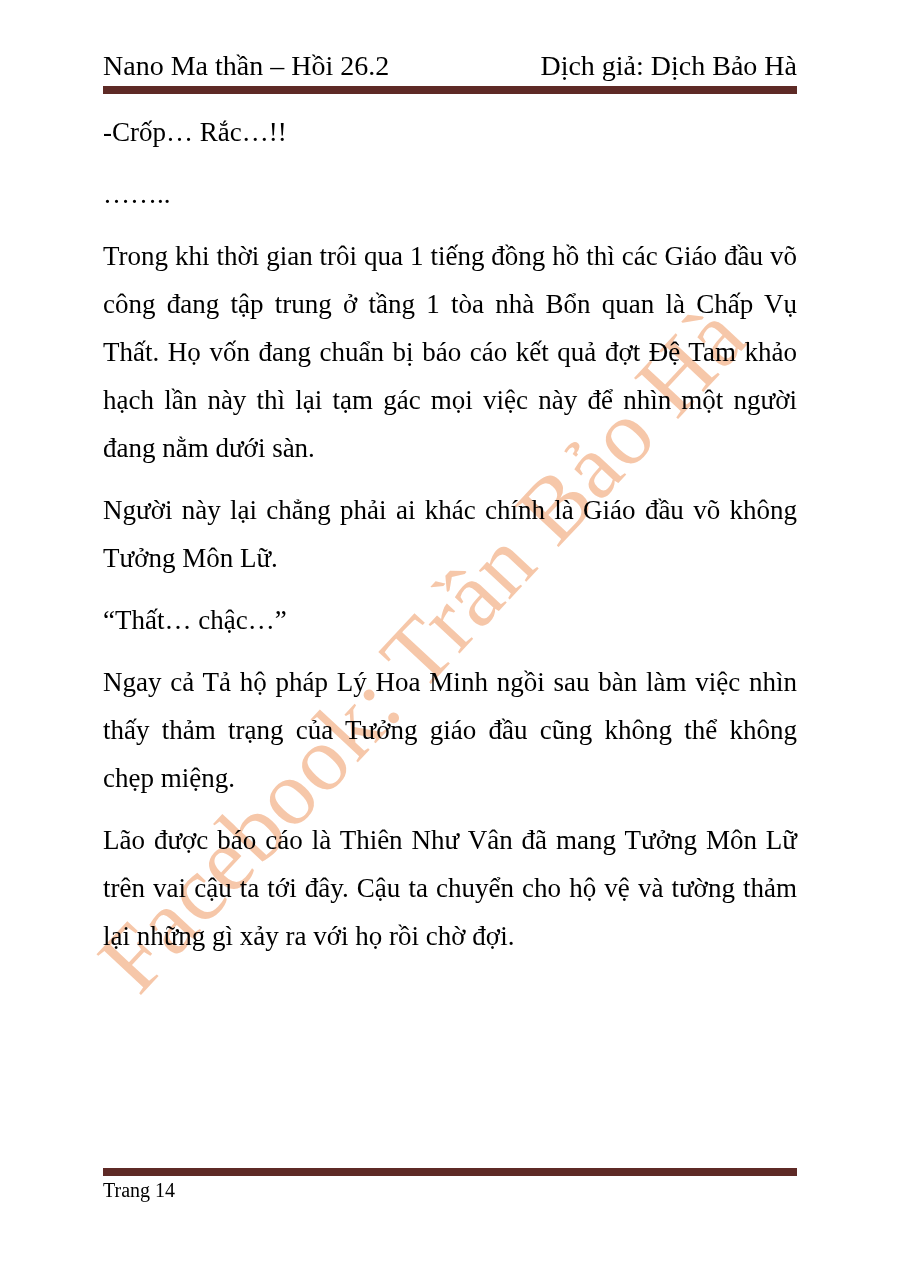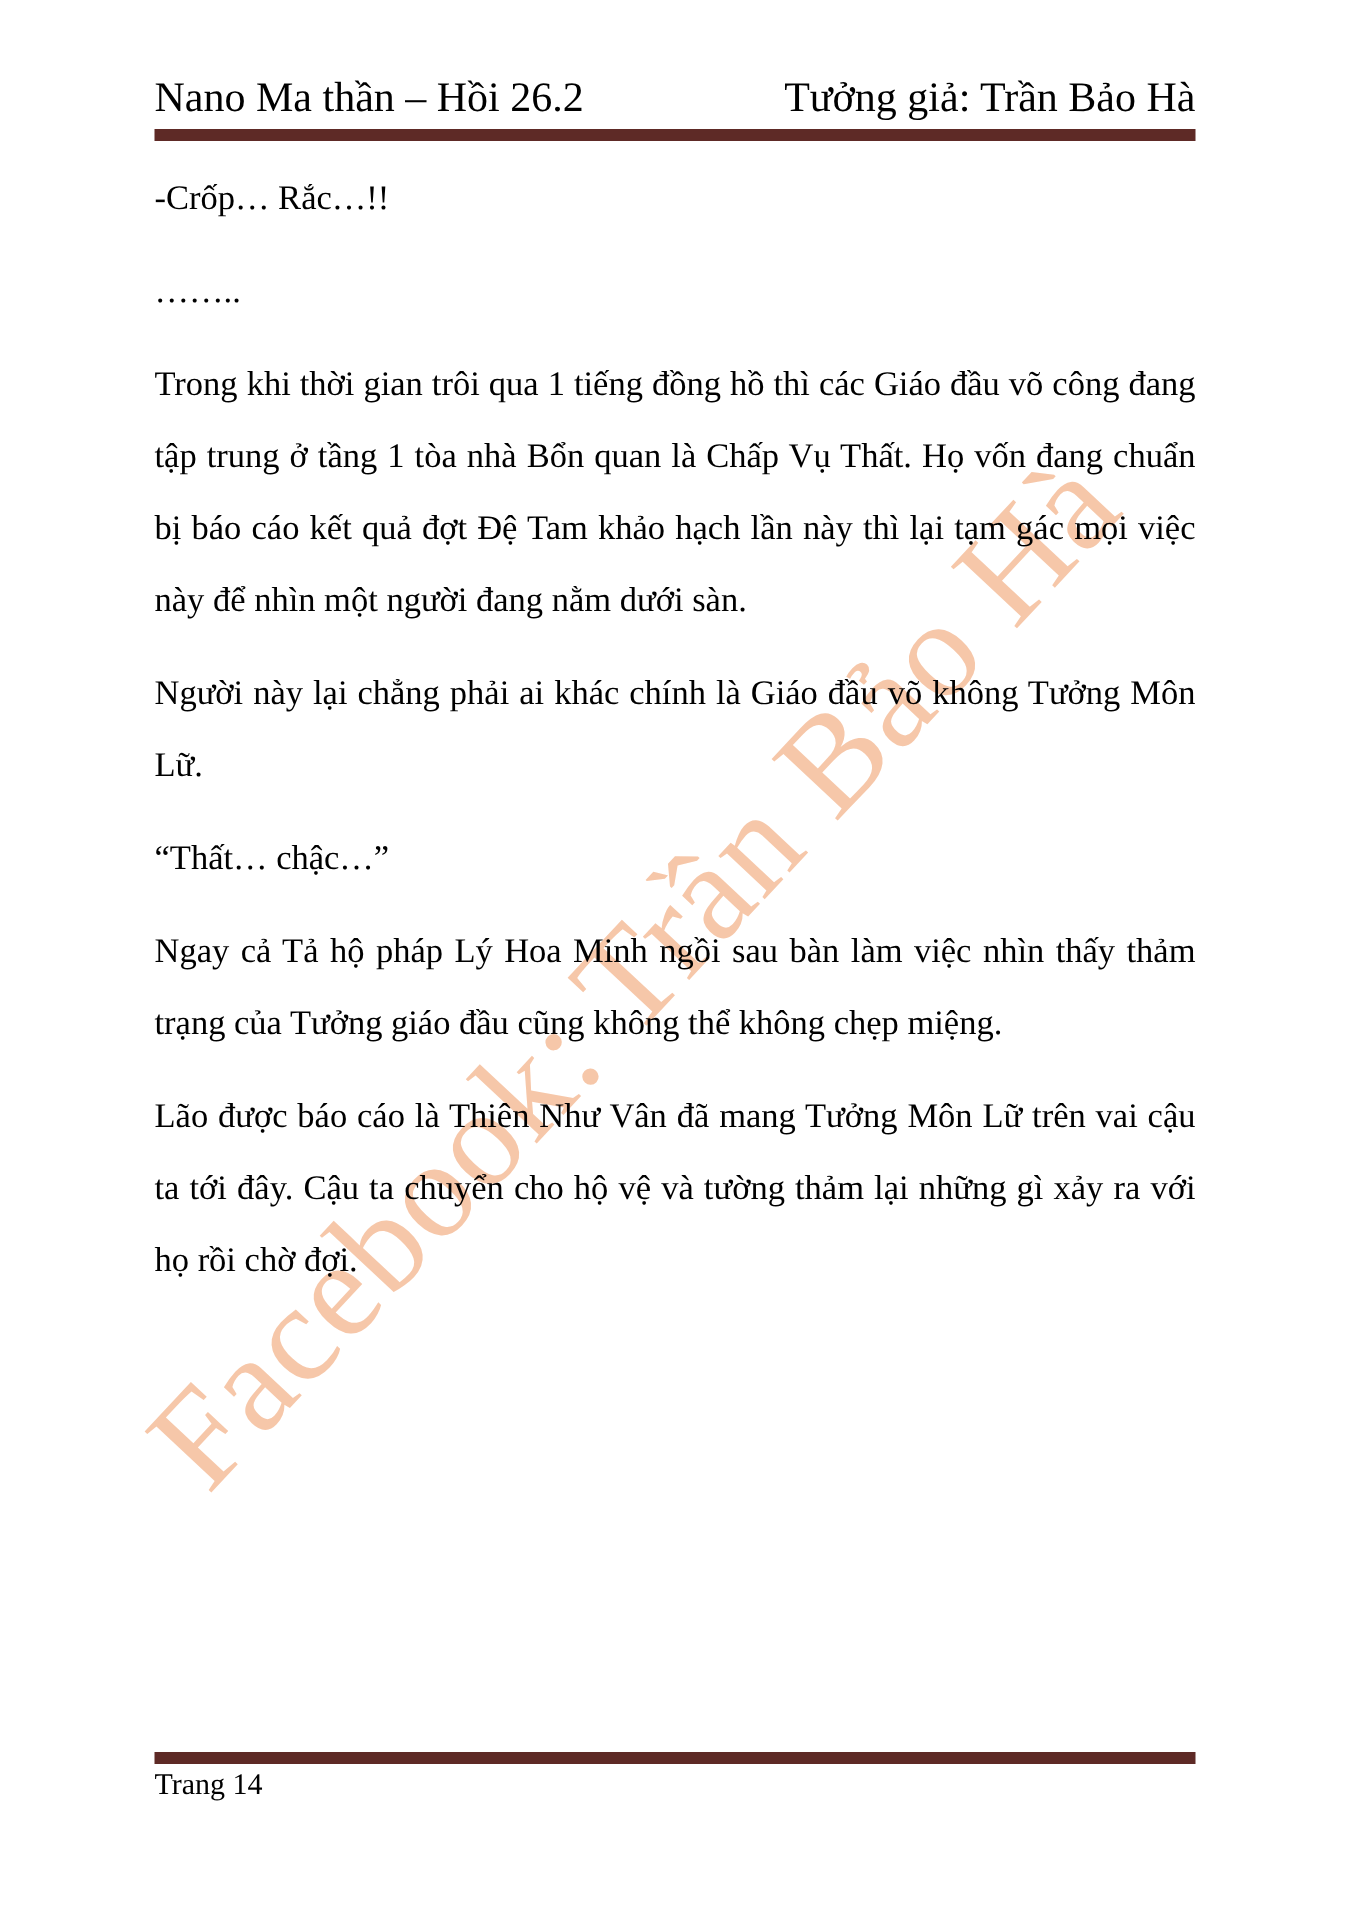--- a/index.html
+++ b/index.html
@@ -50,21 +50,21 @@
   .header .rule {
     margin-top: 6px;
   }
   .content {
     position: absolute;
     top: 96px;
     left: 103px;
     right: 103px;
     padding-top: 12px;
     z-index: 1;
-    font-size: 23px;
+    font-size: 27px;
     line-height: 48px;
     text-align: justify;
   }
   .content p {
     margin: 0 0 14px 0;
   }
   .footer {
     position: absolute;
     top: 1168px;
     left: 103px;
@@ -80,21 +80,21 @@
 </head>
 <body>
 
 <div class="page">
 
   <div class="watermark" style="color: rgba(240, 162, 112, 0.6);">Facebook: Trần Bảo Hà</div>
 
   <div class="header">
     <div class="header-row">
       <span>Nano Ma thần – Hồi 26.2</span>
-      <span>Tưởng giả: Trần Bảo Hà</span>
+      <span>Dịch giả: Dịch Bảo Hà</span>
     </div>
     <div class="rule" style="background: rgb(94, 42, 38);"></div>
   </div>
 
   <div class="content">
       <p>-Crốp… Rắc…!!</p>
       <p>……..</p>
       <p>Trong khi thời gian trôi qua 1 tiếng đồng hồ thì các Giáo đầu võ công đang tập trung ở tầng 1 tòa nhà Bổn quan là Chấp Vụ Thất. Họ vốn đang chuẩn bị báo cáo kết quả đợt Đệ Tam khảo hạch lần này thì lại tạm gác mọi việc này để nhìn một người đang nằm dưới sàn.</p>
       <p>Người này lại chẳng phải ai khác chính là Giáo đầu võ không Tưởng Môn Lữ.</p>
       <p>“Thất… chậc…”</p>

